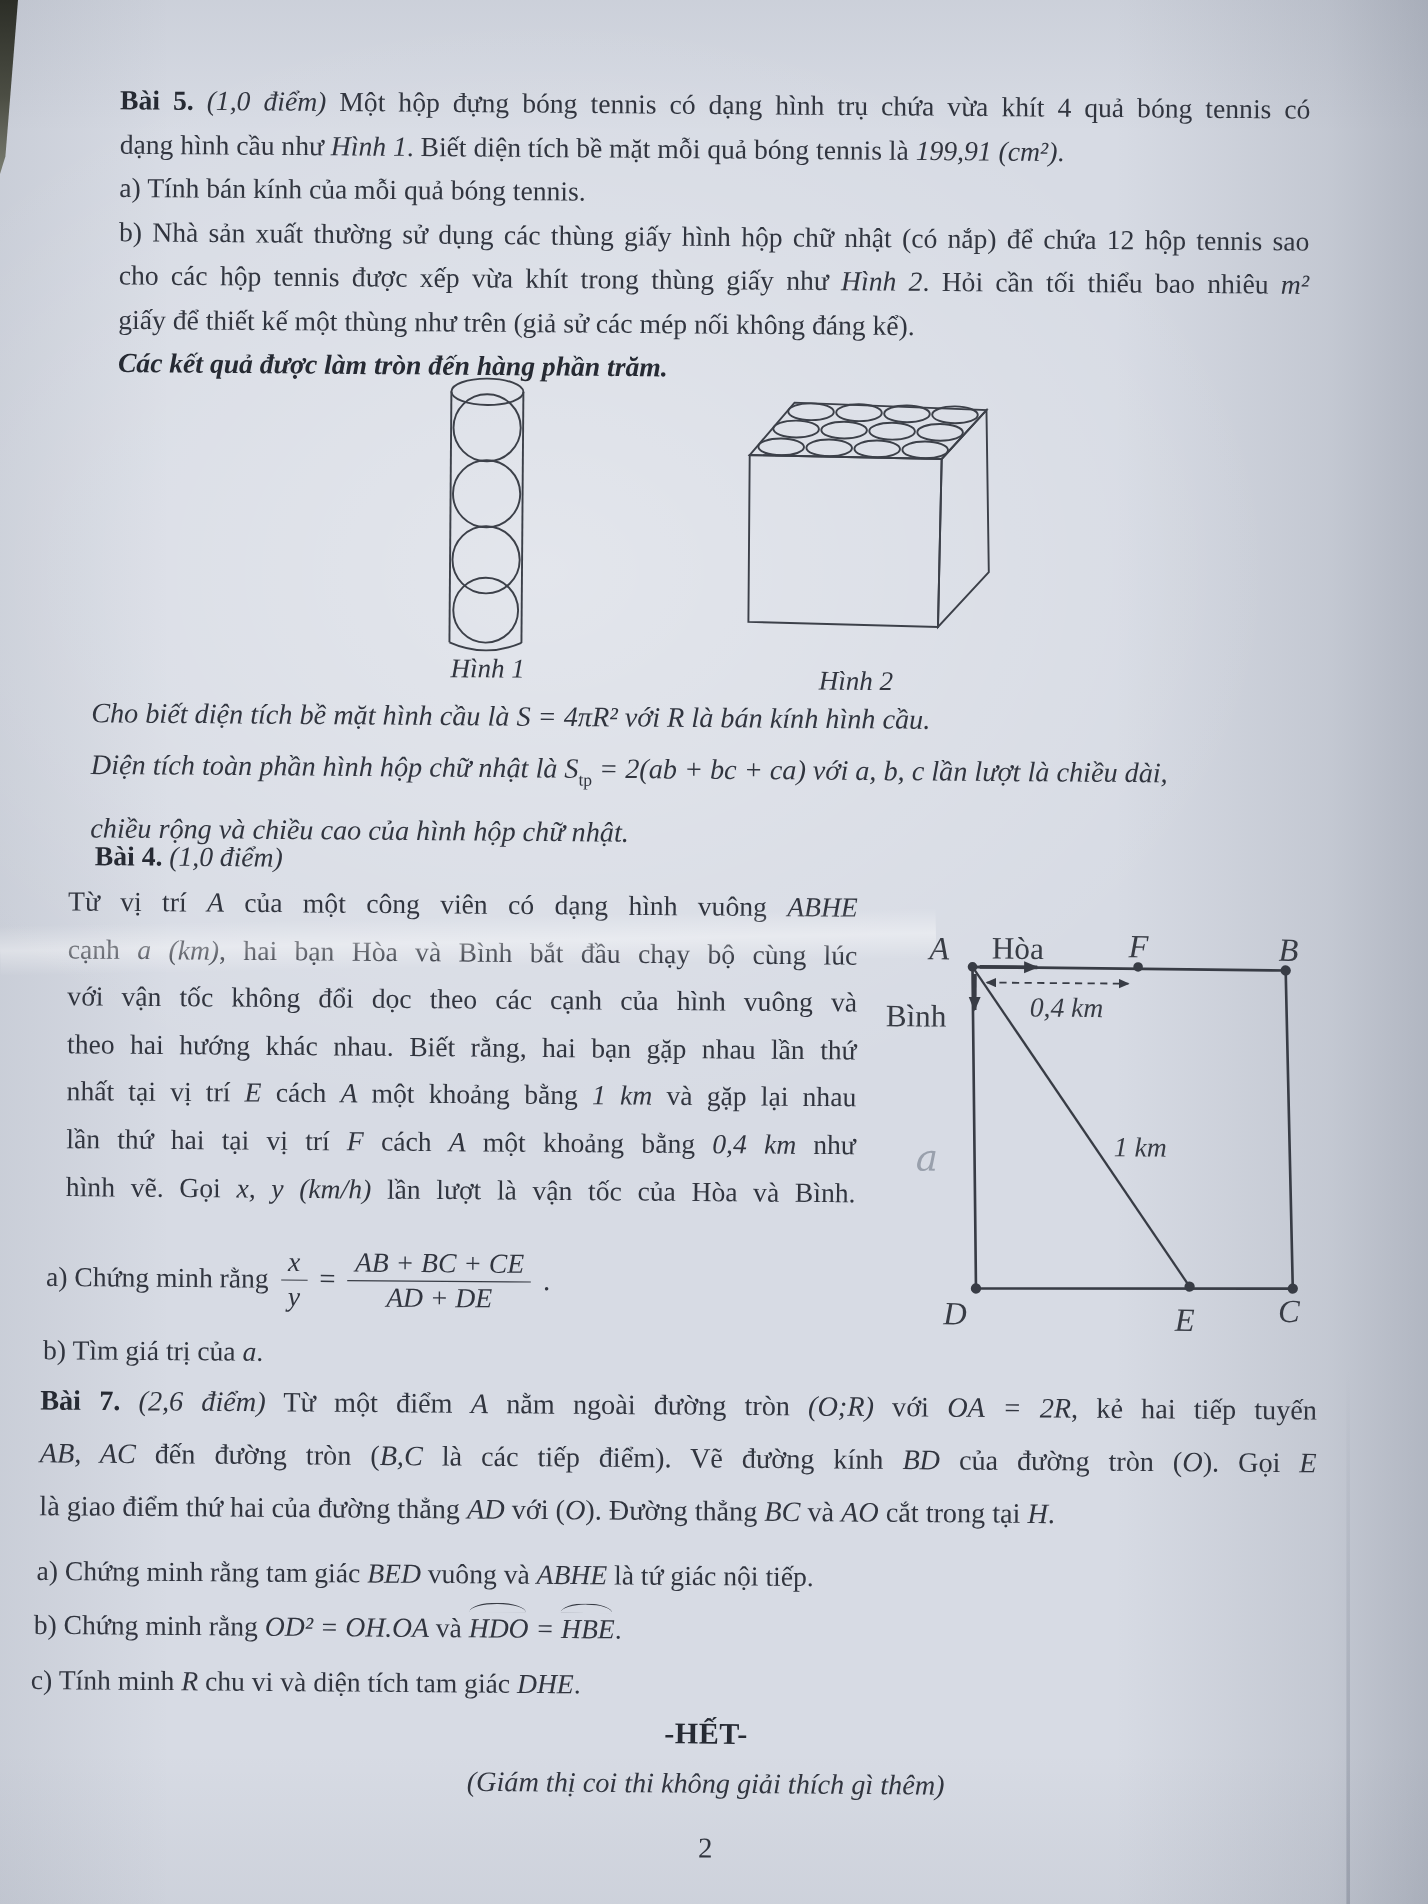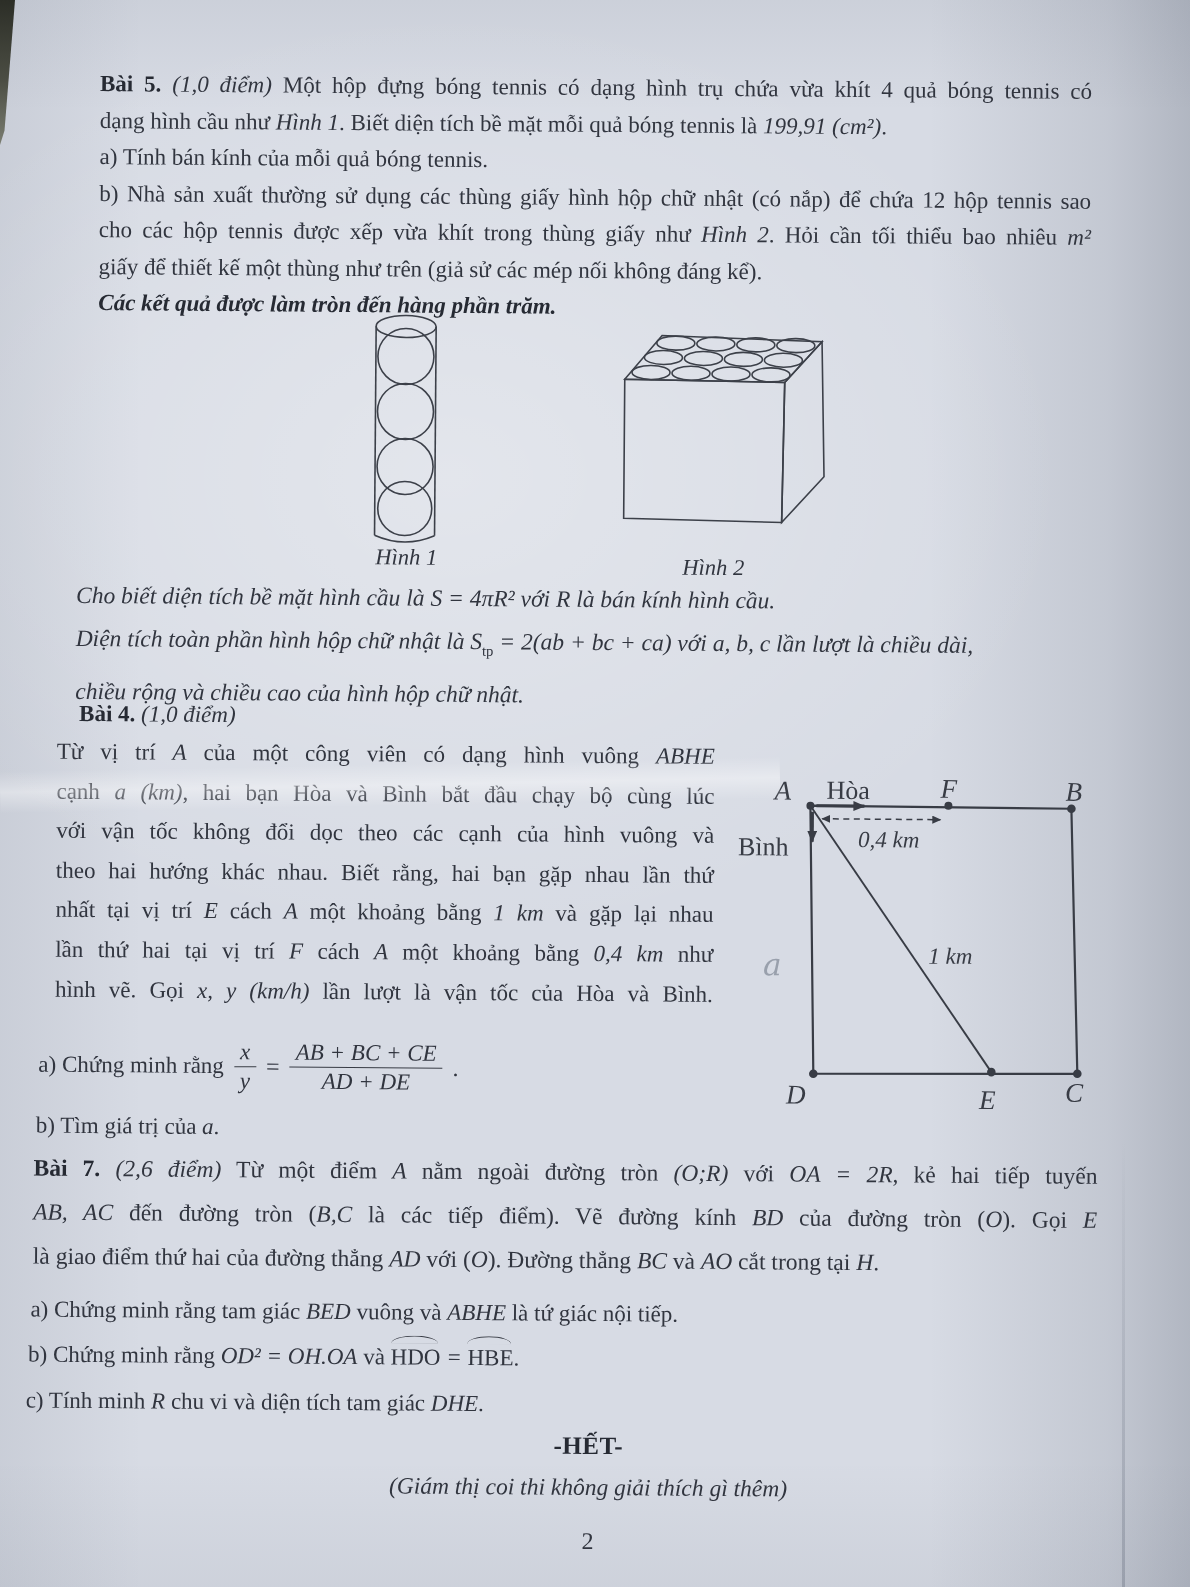--- a/index.html
+++ b/index.html
@@ -14,21 +14,21 @@
   }
   .content{position:absolute;inset:0;transform:rotate(.45deg);transform-origin:50% 38%;z-index:2;}
   .abs{position:absolute;}
   .ln{font-size:23px;line-height:36.5px;}
   .j{text-align:justify;text-align-last:justify;}
   .s-r{}
   .s-b{font-weight:700;color:#262a33;margin-top:30px;}
   .s-i{font-style:italic;}
   .s-bi{font-weight:700;font-style:italic;color:#262a33;}
   .s-sub{font-size:.62em;vertical-align:-0.45em;}
-  .s-a{position:relative;display:inline-block;text-align:right;}
+  .s-a{font-style:italic;position:relative;display:inline-block;text-align:right;}
   .s-a::before{content:"";position:absolute;left:0;right:2px;top:-4px;height:7px;
     border-top:1.8px solid #383c45;border-radius:50% 50% 0 0/100% 100% 0 0;}
   #b5{left:96px;top:70px;width:992px;}
   #formulas{left:76px;top:578px;width:1012px;}
   #formulas .ln{font-size:23.5px;line-height:43px;}
   #b6h{left:80px;top:700px;}
   #b6col{left:58px;top:736px;width:658px;}
   #b6col .ln{line-height:39.6px;}
   #b6pa{left:42px;top:1026px;display:flex;align-items:center;gap:10px;height:86px;font-size:23px;}
   .frac{display:inline-flex;flex-direction:column;align-items:center;font-style:italic;line-height:1.18;font-size:23px;}

